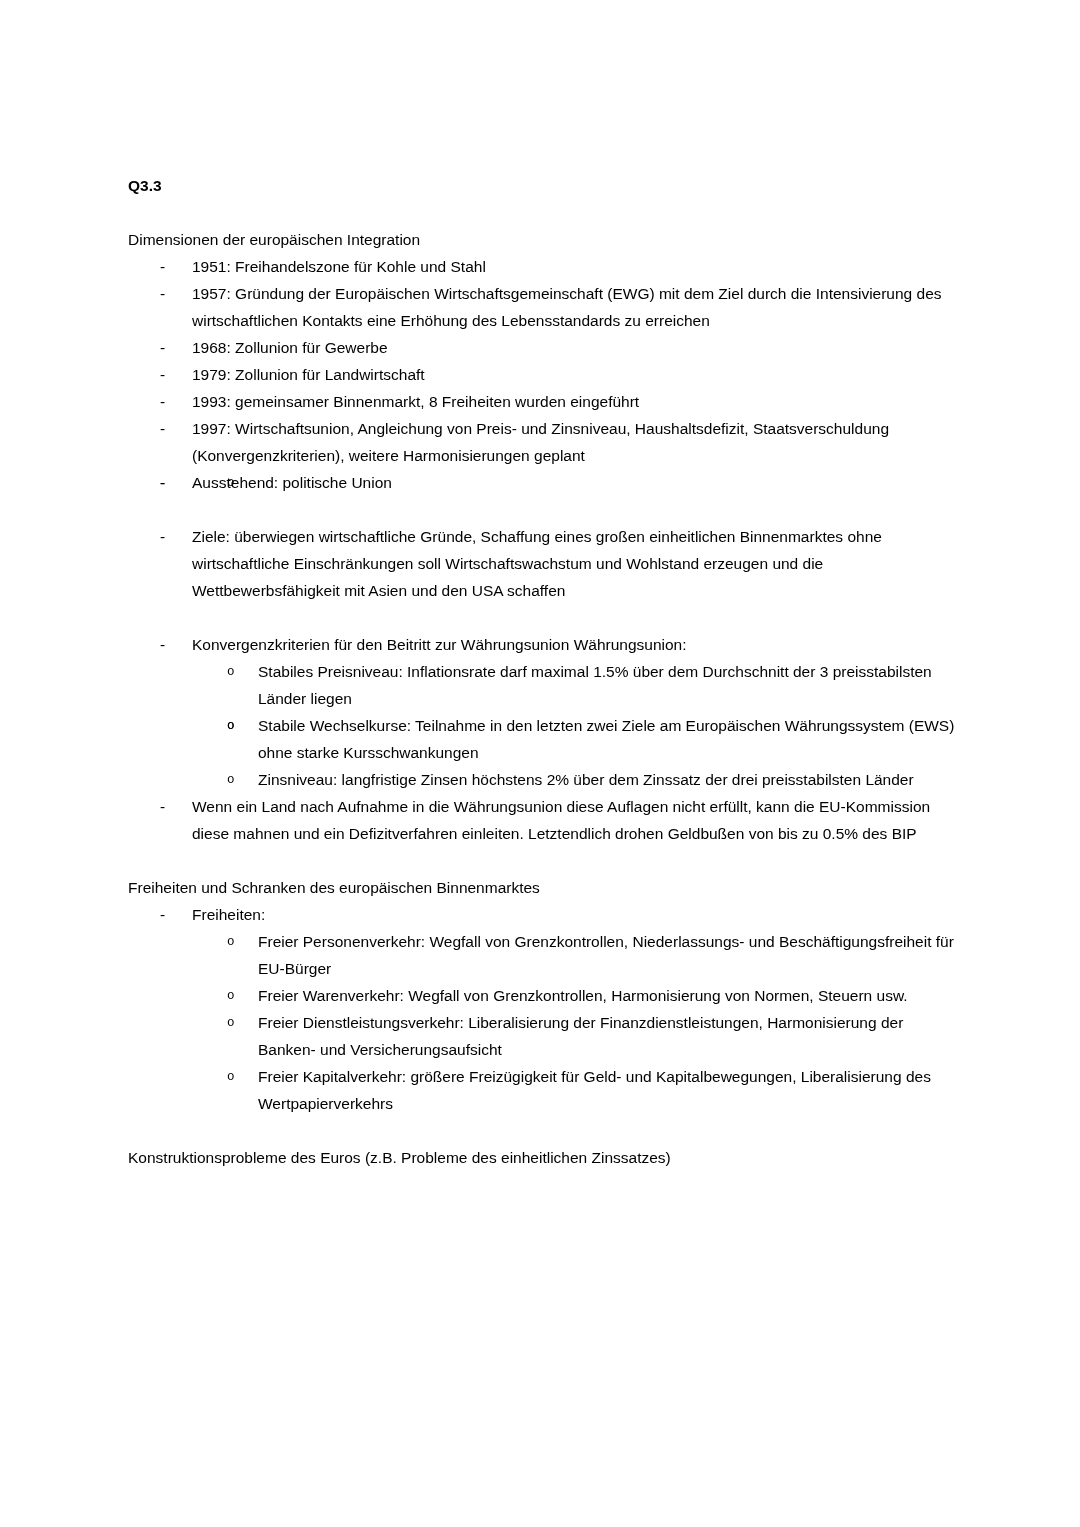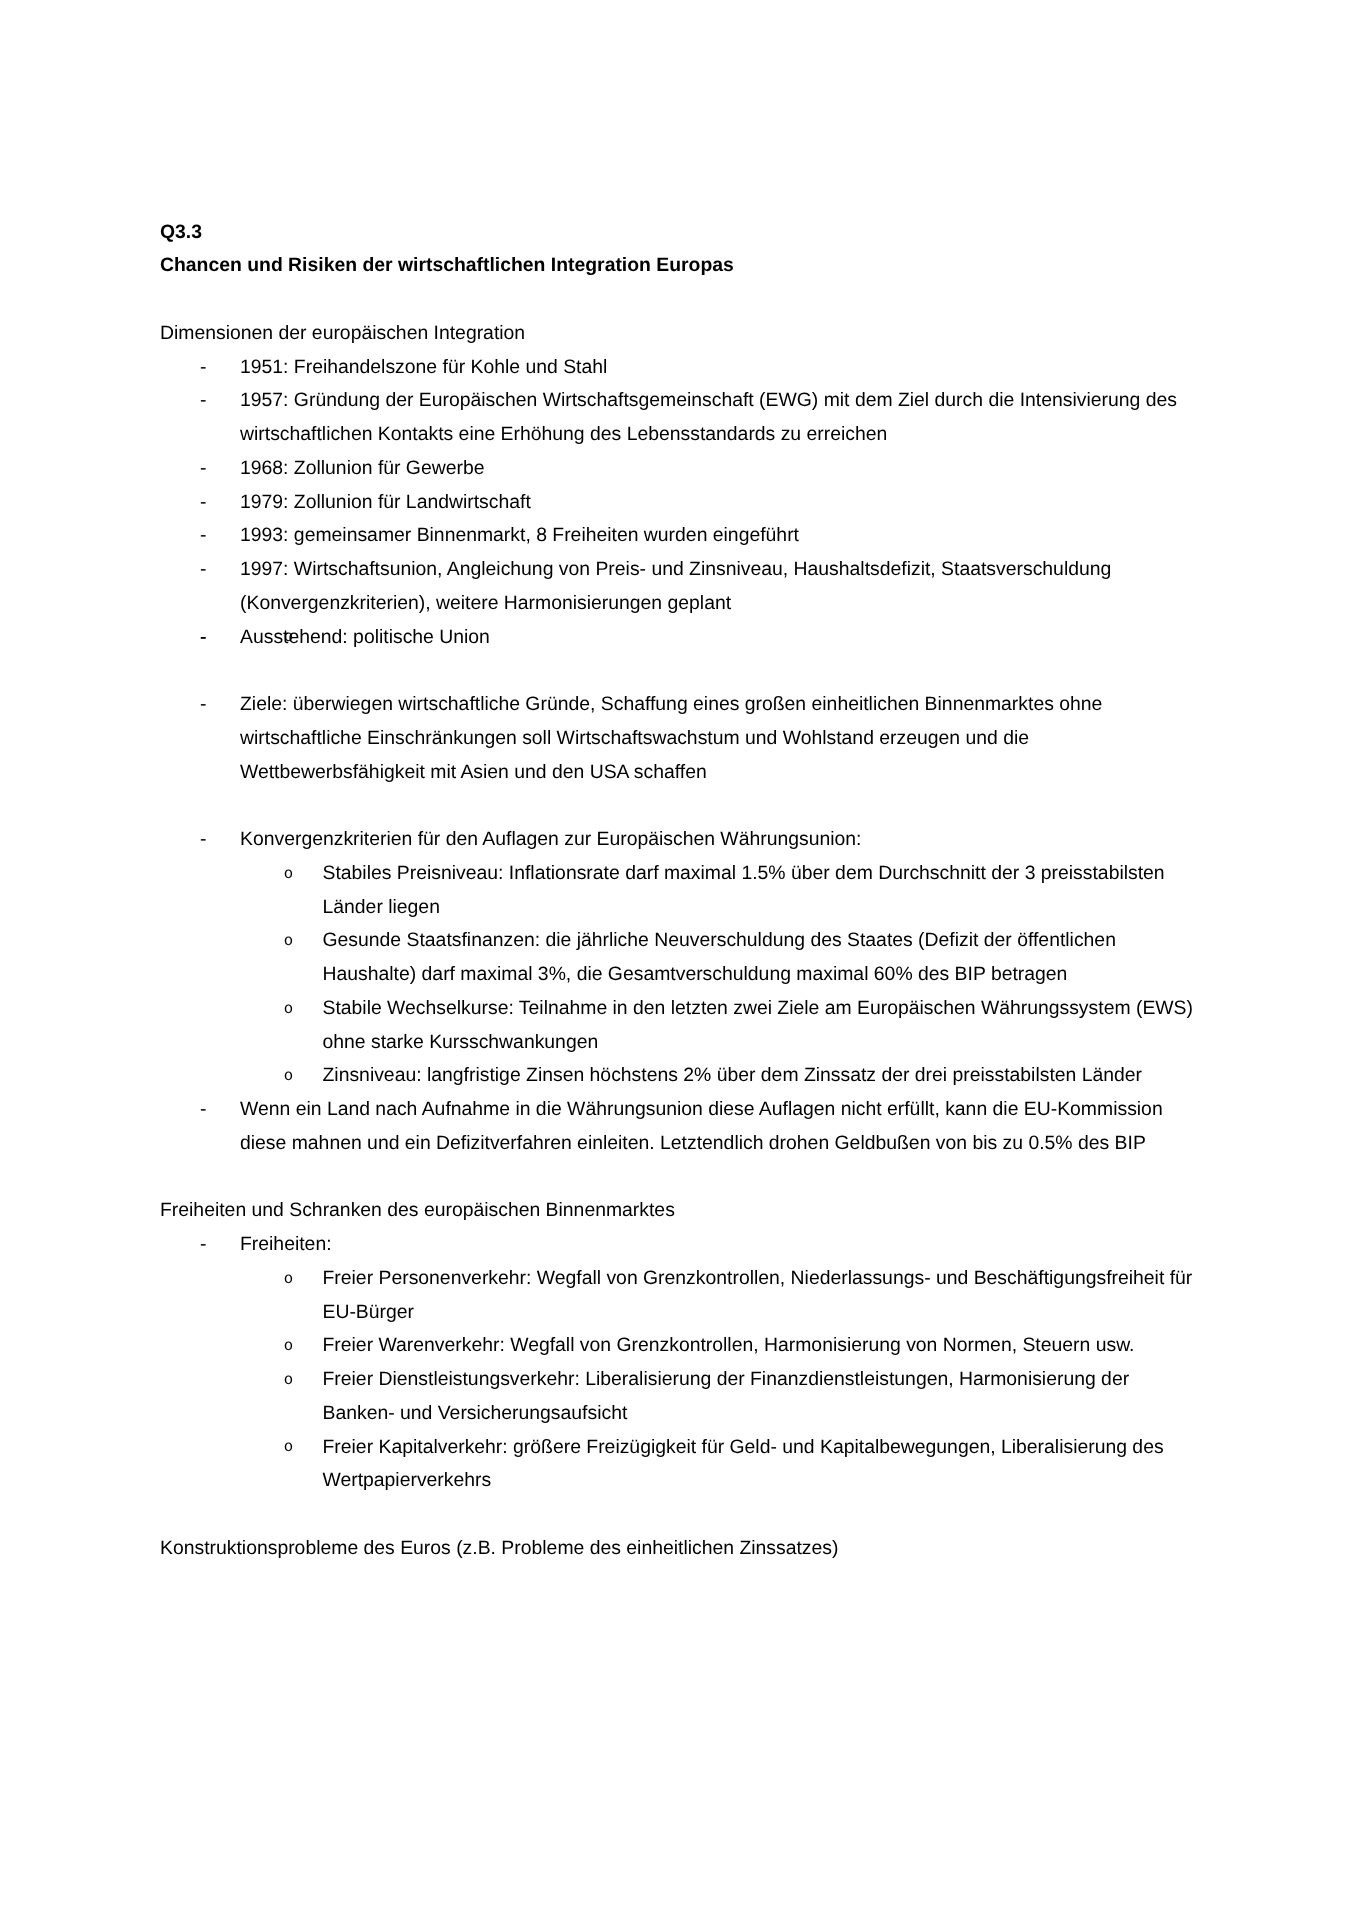--- a/index.html
+++ b/index.html
@@ -46,37 +46,36 @@
     font-size: 12.5px;
   }
 </style>
 </head>
 <body>
 
 <div class="page">
   <div class="content">
     <div class="title-block">
       <div class="bold">Q3.3</div>
-      <div class="bold">Chancen und Risiken der wirtschaftlichen Integration Europas</div>
     </div>
     <div id="blocks">
         <div class="heading">Dimensionen der europäischen Integration</div>
         <div class="li level-1"><span class="marker">-</span><span class="text">1951: Freihandelszone für Kohle und Stahl</span></div>
         <div class="li level-1"><span class="marker">-</span><span class="text">1957: Gründung der Europäischen Wirtschaftsgemeinschaft (EWG) mit dem Ziel durch die Intensivierung des wirtschaftlichen Kontakts eine Erhöhung des Lebensstandards zu erreichen</span></div>
         <div class="li level-1"><span class="marker">-</span><span class="text">1968: Zollunion für Gewerbe</span></div>
         <div class="li level-1"><span class="marker">-</span><span class="text">1979: Zollunion für Landwirtschaft</span></div>
         <div class="li level-1"><span class="marker">-</span><span class="text">1993: gemeinsamer Binnenmarkt, 8 Freiheiten wurden eingeführt</span></div>
         <div class="li level-1"><span class="marker">-</span><span class="text">1997: Wirtschaftsunion, Angleichung von Preis- und Zinsniveau, Haushaltsdefizit, Staatsverschuldung (Konvergenzkriterien), weitere Harmonisierungen geplant</span></div>
         <div class="li level-1"><span class="marker">-</span></div>
         <div class="li level-2"><span class="marker">o</span></div>
         <div class="li level-1"><span class="marker">-</span><span class="text">Ausstehend: politische Union</span></div>
         <div class="li level-1 gap"><span class="marker">-</span><span class="text">Ziele: überwiegen wirtschaftliche Gründe, Schaffung eines großen einheitlichen Binnenmarktes ohne wirtschaftliche Einschränkungen soll Wirtschaftswachstum und Wohlstand erzeugen und die Wettbewerbsfähigkeit mit Asien und den USA schaffen</span></div>
-        <div class="li level-1 gap"><span class="marker">-</span><span class="text">Konvergenzkriterien für den Auflagen zur Europäischen Währungsunion:</span></div>
+        <div class="li level-1 gap"><span class="marker">-</span><span class="text">Konvergenzkriterien für den Beitritt zur Währungsunion Währungsunion:</span></div>
         <div class="li level-2"><span class="marker">o</span><span class="text">Stabiles Preisniveau: Inflationsrate darf maximal 1.5% über dem Durchschnitt der 3 preisstabilsten Länder liegen</span></div>
-        <div class="li level-2"><span class="marker">o</span><span class="text">Gesunde Staatsfinanzen: die jährliche Neuverschuldung des Staates (Defizit der öffentlichen Haushalte) darf maximal 3%, die Gesamtverschuldung maximal 60% des BIP betragen</span></div>
+        <div class="li level-2"><span class="marker">o</span></div>
         <div class="li level-2"><span class="marker">o</span><span class="text">Stabile Wechselkurse: Teilnahme in den letzten zwei Ziele am Europäischen Währungssystem (EWS) ohne starke Kursschwankungen</span></div>
         <div class="li level-2"><span class="marker">o</span><span class="text">Zinsniveau: langfristige Zinsen höchstens 2% über dem Zinssatz der drei preisstabilsten Länder</span></div>
         <div class="li level-1"><span class="marker">-</span><span class="text">Wenn ein Land nach Aufnahme in die Währungsunion diese Auflagen nicht erfüllt, kann die EU-Kommission diese mahnen und ein Defizitverfahren einleiten. Letztendlich drohen Geldbußen von bis zu 0.5% des BIP</span></div>
         <div class="heading gap">Freiheiten und Schranken des europäischen Binnenmarktes</div>
         <div class="li level-1"><span class="marker">-</span><span class="text">Freiheiten:</span></div>
         <div class="li level-2"><span class="marker">o</span><span class="text">Freier Personenverkehr: Wegfall von Grenzkontrollen, Niederlassungs- und Beschäftigungsfreiheit für EU-Bürger</span></div>
         <div class="li level-2"><span class="marker">o</span><span class="text">Freier Warenverkehr: Wegfall von Grenzkontrollen, Harmonisierung von Normen, Steuern usw.</span></div>
         <div class="li level-2"><span class="marker">o</span><span class="text">Freier Dienstleistungsverkehr: Liberalisierung der Finanzdienstleistungen, Harmonisierung der Banken- und Versicherungsaufsicht</span></div>
         <div class="li level-2"><span class="marker">o</span><span class="text">Freier Kapitalverkehr: größere Freizügigkeit für Geld- und Kapitalbewegungen, Liberalisierung des Wertpapierverkehrs</span></div>
         <div class="heading gap">Konstruktionsprobleme des Euros (z.B. Probleme des einheitlichen Zinssatzes)</div>

